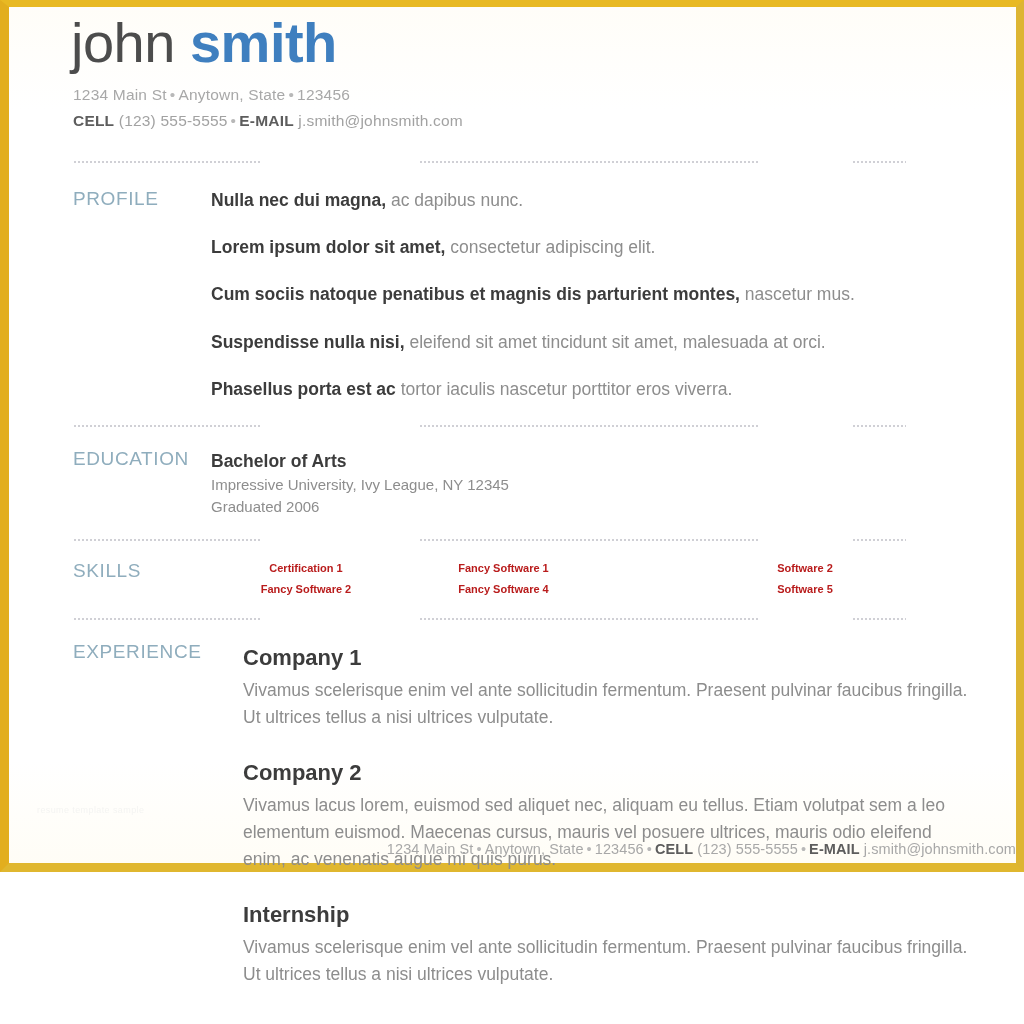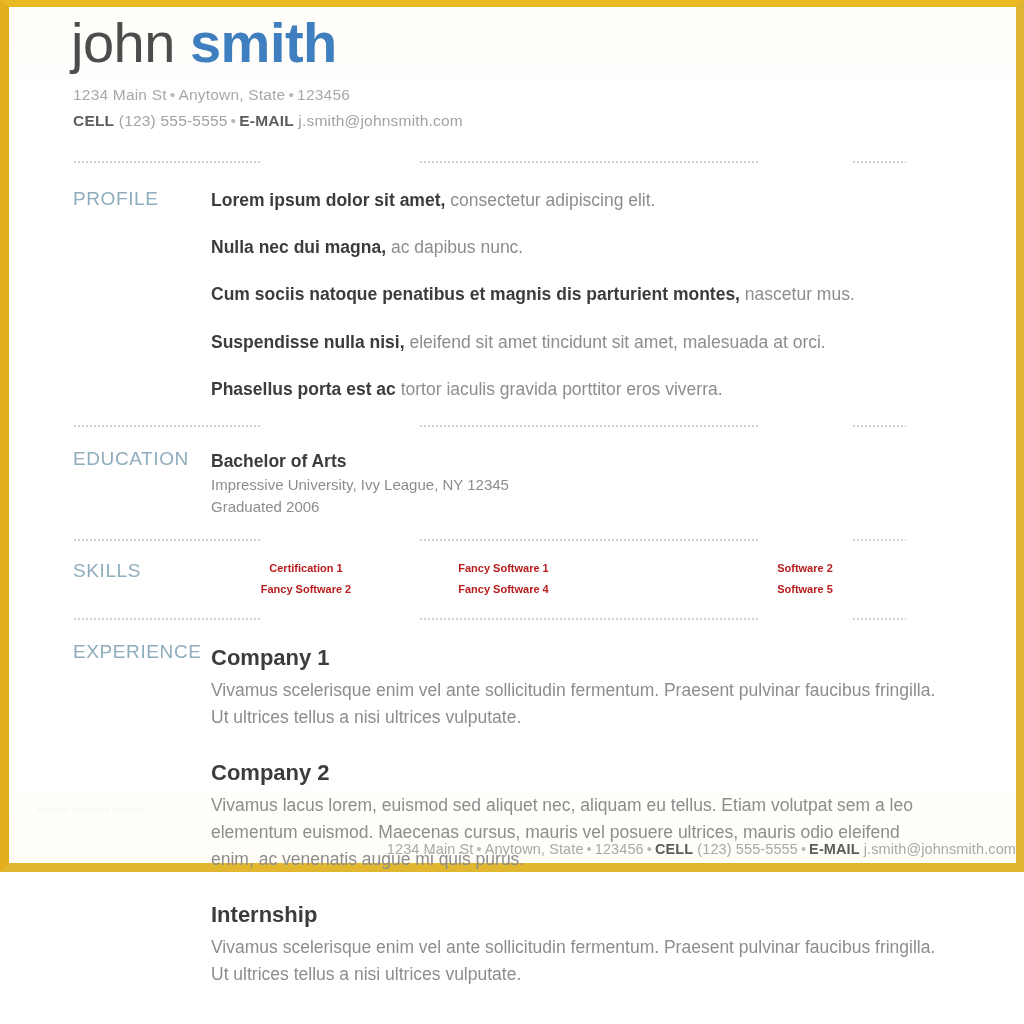--- a/index.html
+++ b/index.html
@@ -174,21 +174,21 @@
   .skill {
     font-size: 11px;
     font-weight: 700;
     color: #b91c1c;
     line-height: 1.55;
     text-align: center;
     white-space: nowrap;
   }
 
   
-  .section-experience { padding-top: 22px; }
+  .section-experience { padding-top: 22px; gap: 32px; }
   .job { margin-bottom: 26px; }
   .job:last-child { margin-bottom: 0; }
   .job-title {
     font-size: 22px;
     font-weight: 700;
     color: #3c3c3c;
     line-height: 1.55;
     margin-bottom: 2px;
   }
   .job-desc {
@@ -246,25 +246,25 @@
 
       <div class="rule" style="margin-top:28px;">
         <span class="s1"></span>
           <span class="s2"></span>
           <span class="s3"></span>
       </div>
 
       <div class="section section-profile">
         <div class="sec-label">PROFILE</div>
         <div class="sec-body">
+          <div class="profile-item"><b>Nulla nec dui magna,</b><span> ac dapibus nunc.</span></div>
           <div class="profile-item"><b>Lorem ipsum dolor sit amet,</b><span> consectetur adipiscing elit.</span></div>
-          <div class="profile-item"><b>Nulla nec dui magna,</b><span> ac dapibus nunc.</span></div>
           <div class="profile-item"><b>Cum sociis natoque penatibus et magnis dis parturient montes,</b><span> nascetur mus.</span></div>
           <div class="profile-item"><b>Suspendisse nulla nisi,</b><span> eleifend sit amet tincidunt sit amet, malesuada at orci.</span></div>
-          <div class="profile-item"><b>Phasellus porta est ac</b><span> tortor iaculis gravida porttitor eros viverra.</span></div>
+          <div class="profile-item"><b>Phasellus porta est ac</b><span> tortor iaculis nascetur porttitor eros viverra.</span></div>
         </div>
       </div>
 
       <div class="rule">
         <span class="s1"></span>
           <span class="s2"></span>
           <span class="s3"></span>
       </div>
 
       <div class="section section-education">

